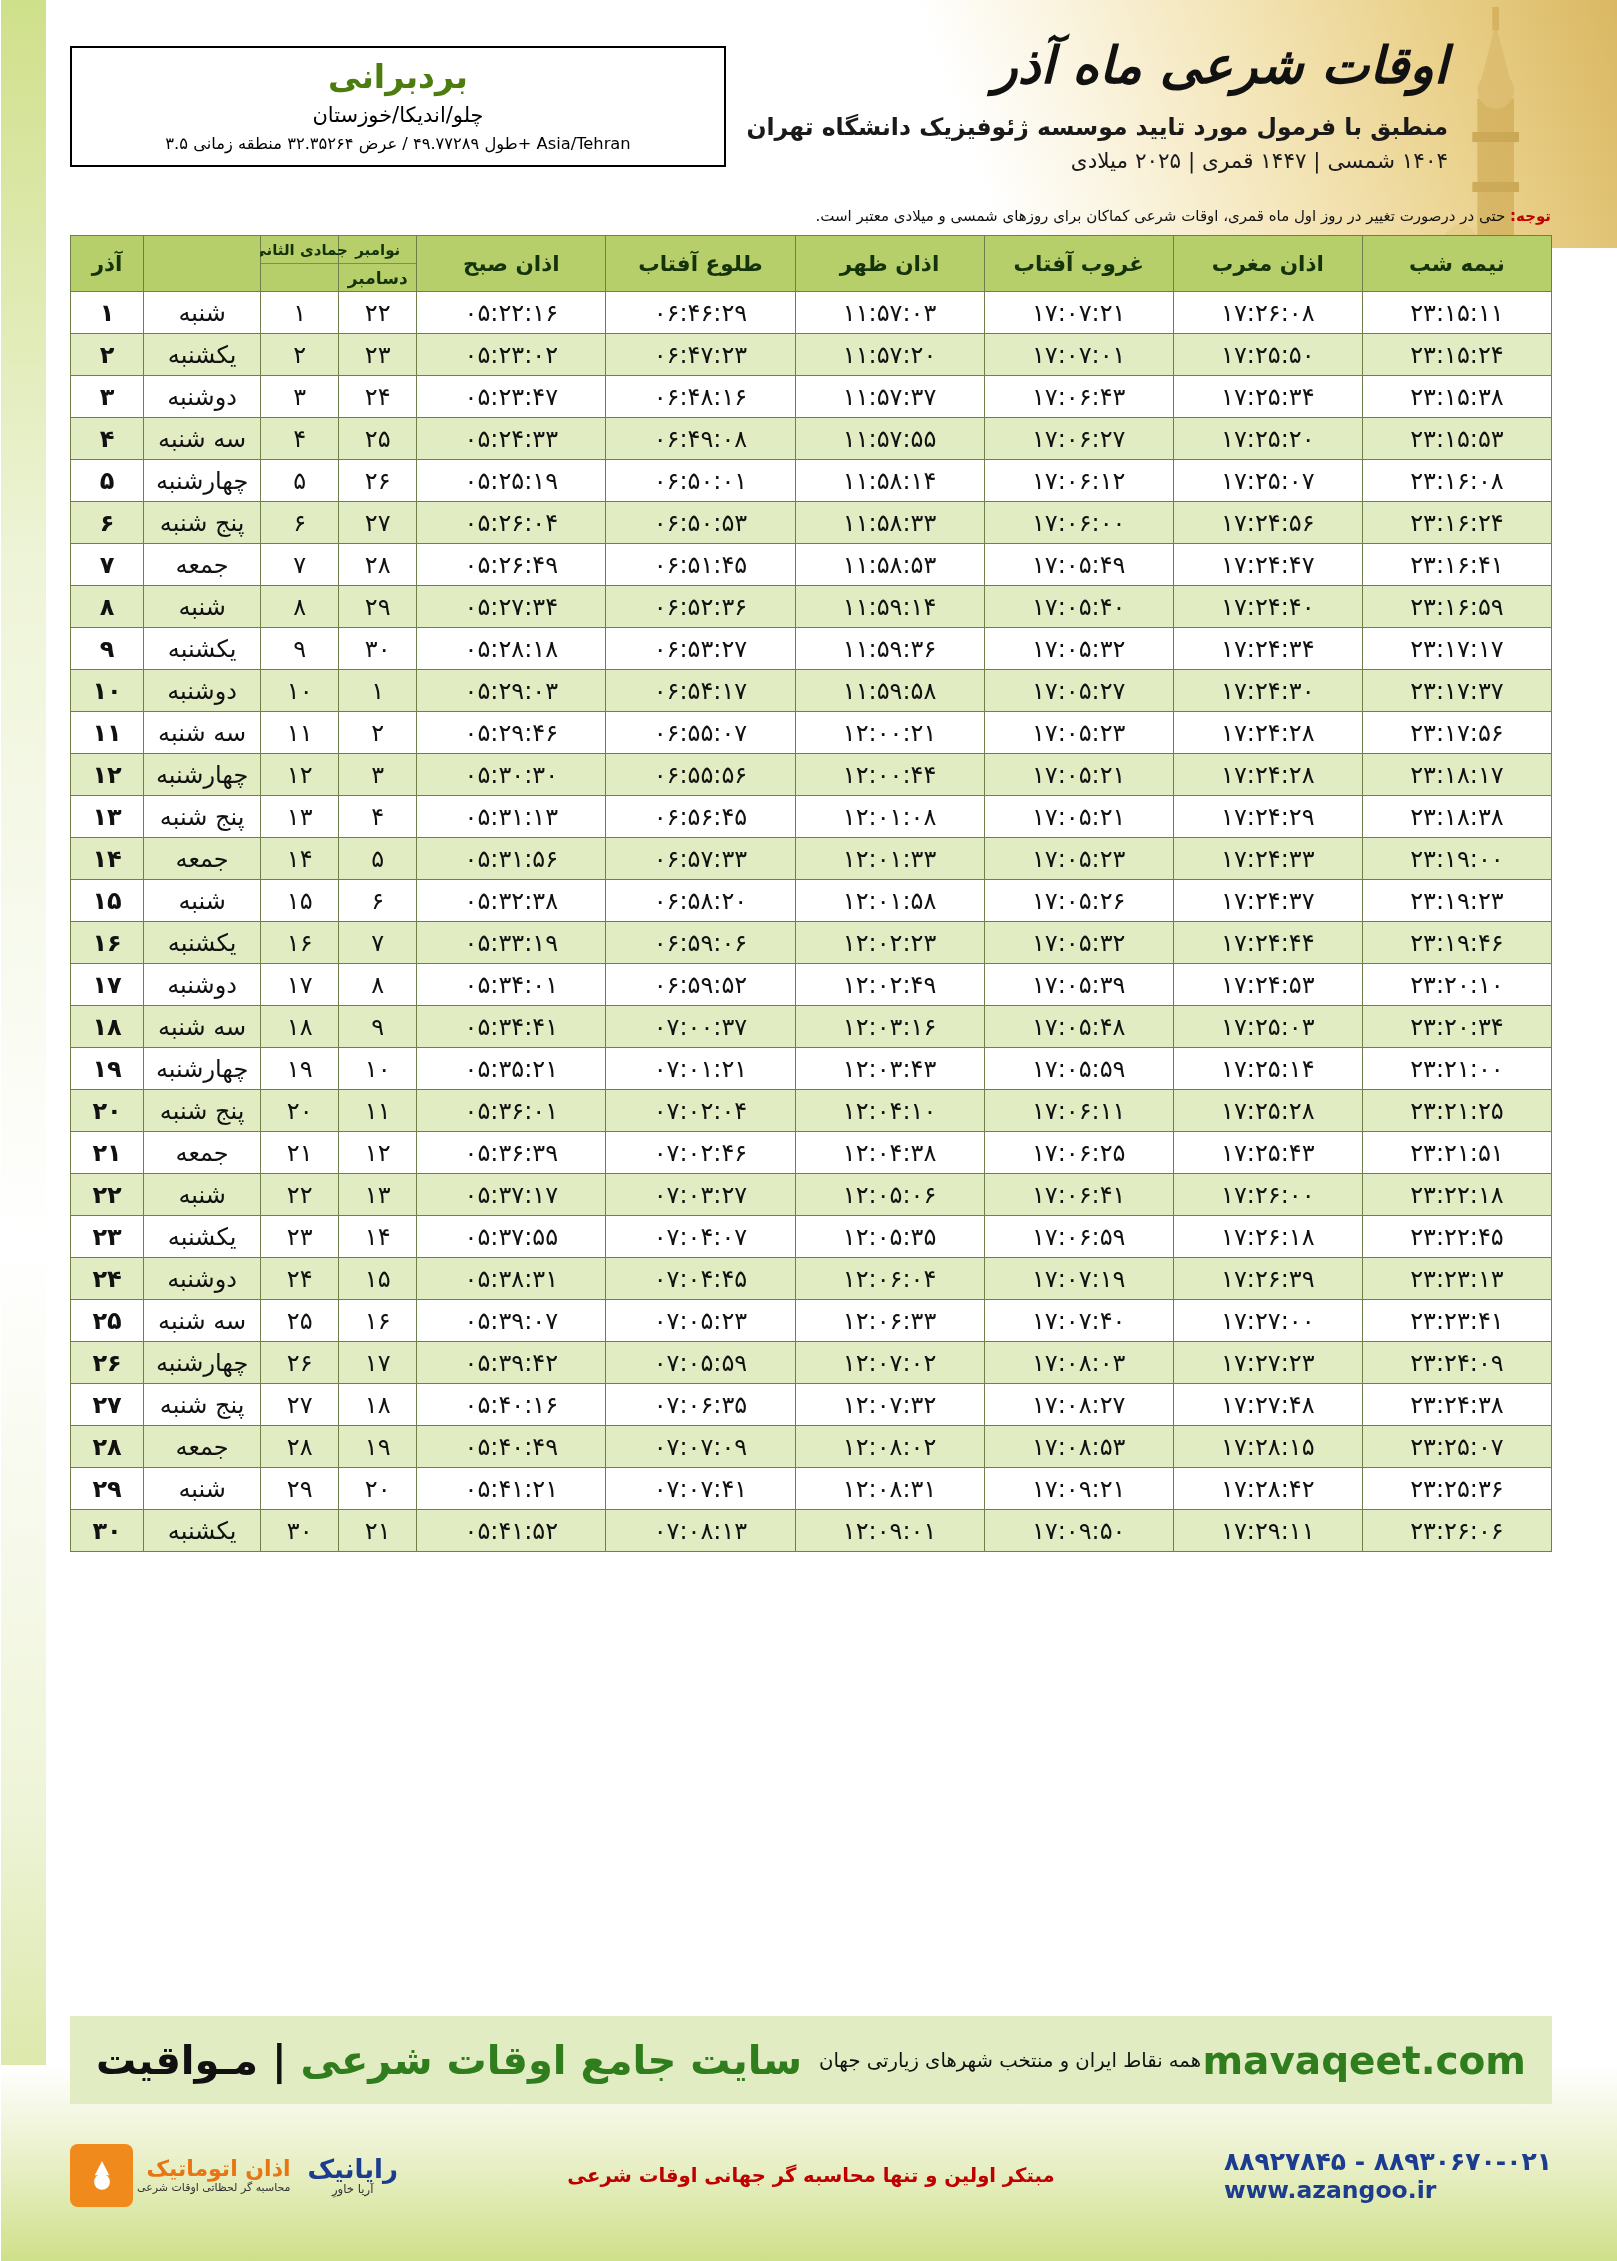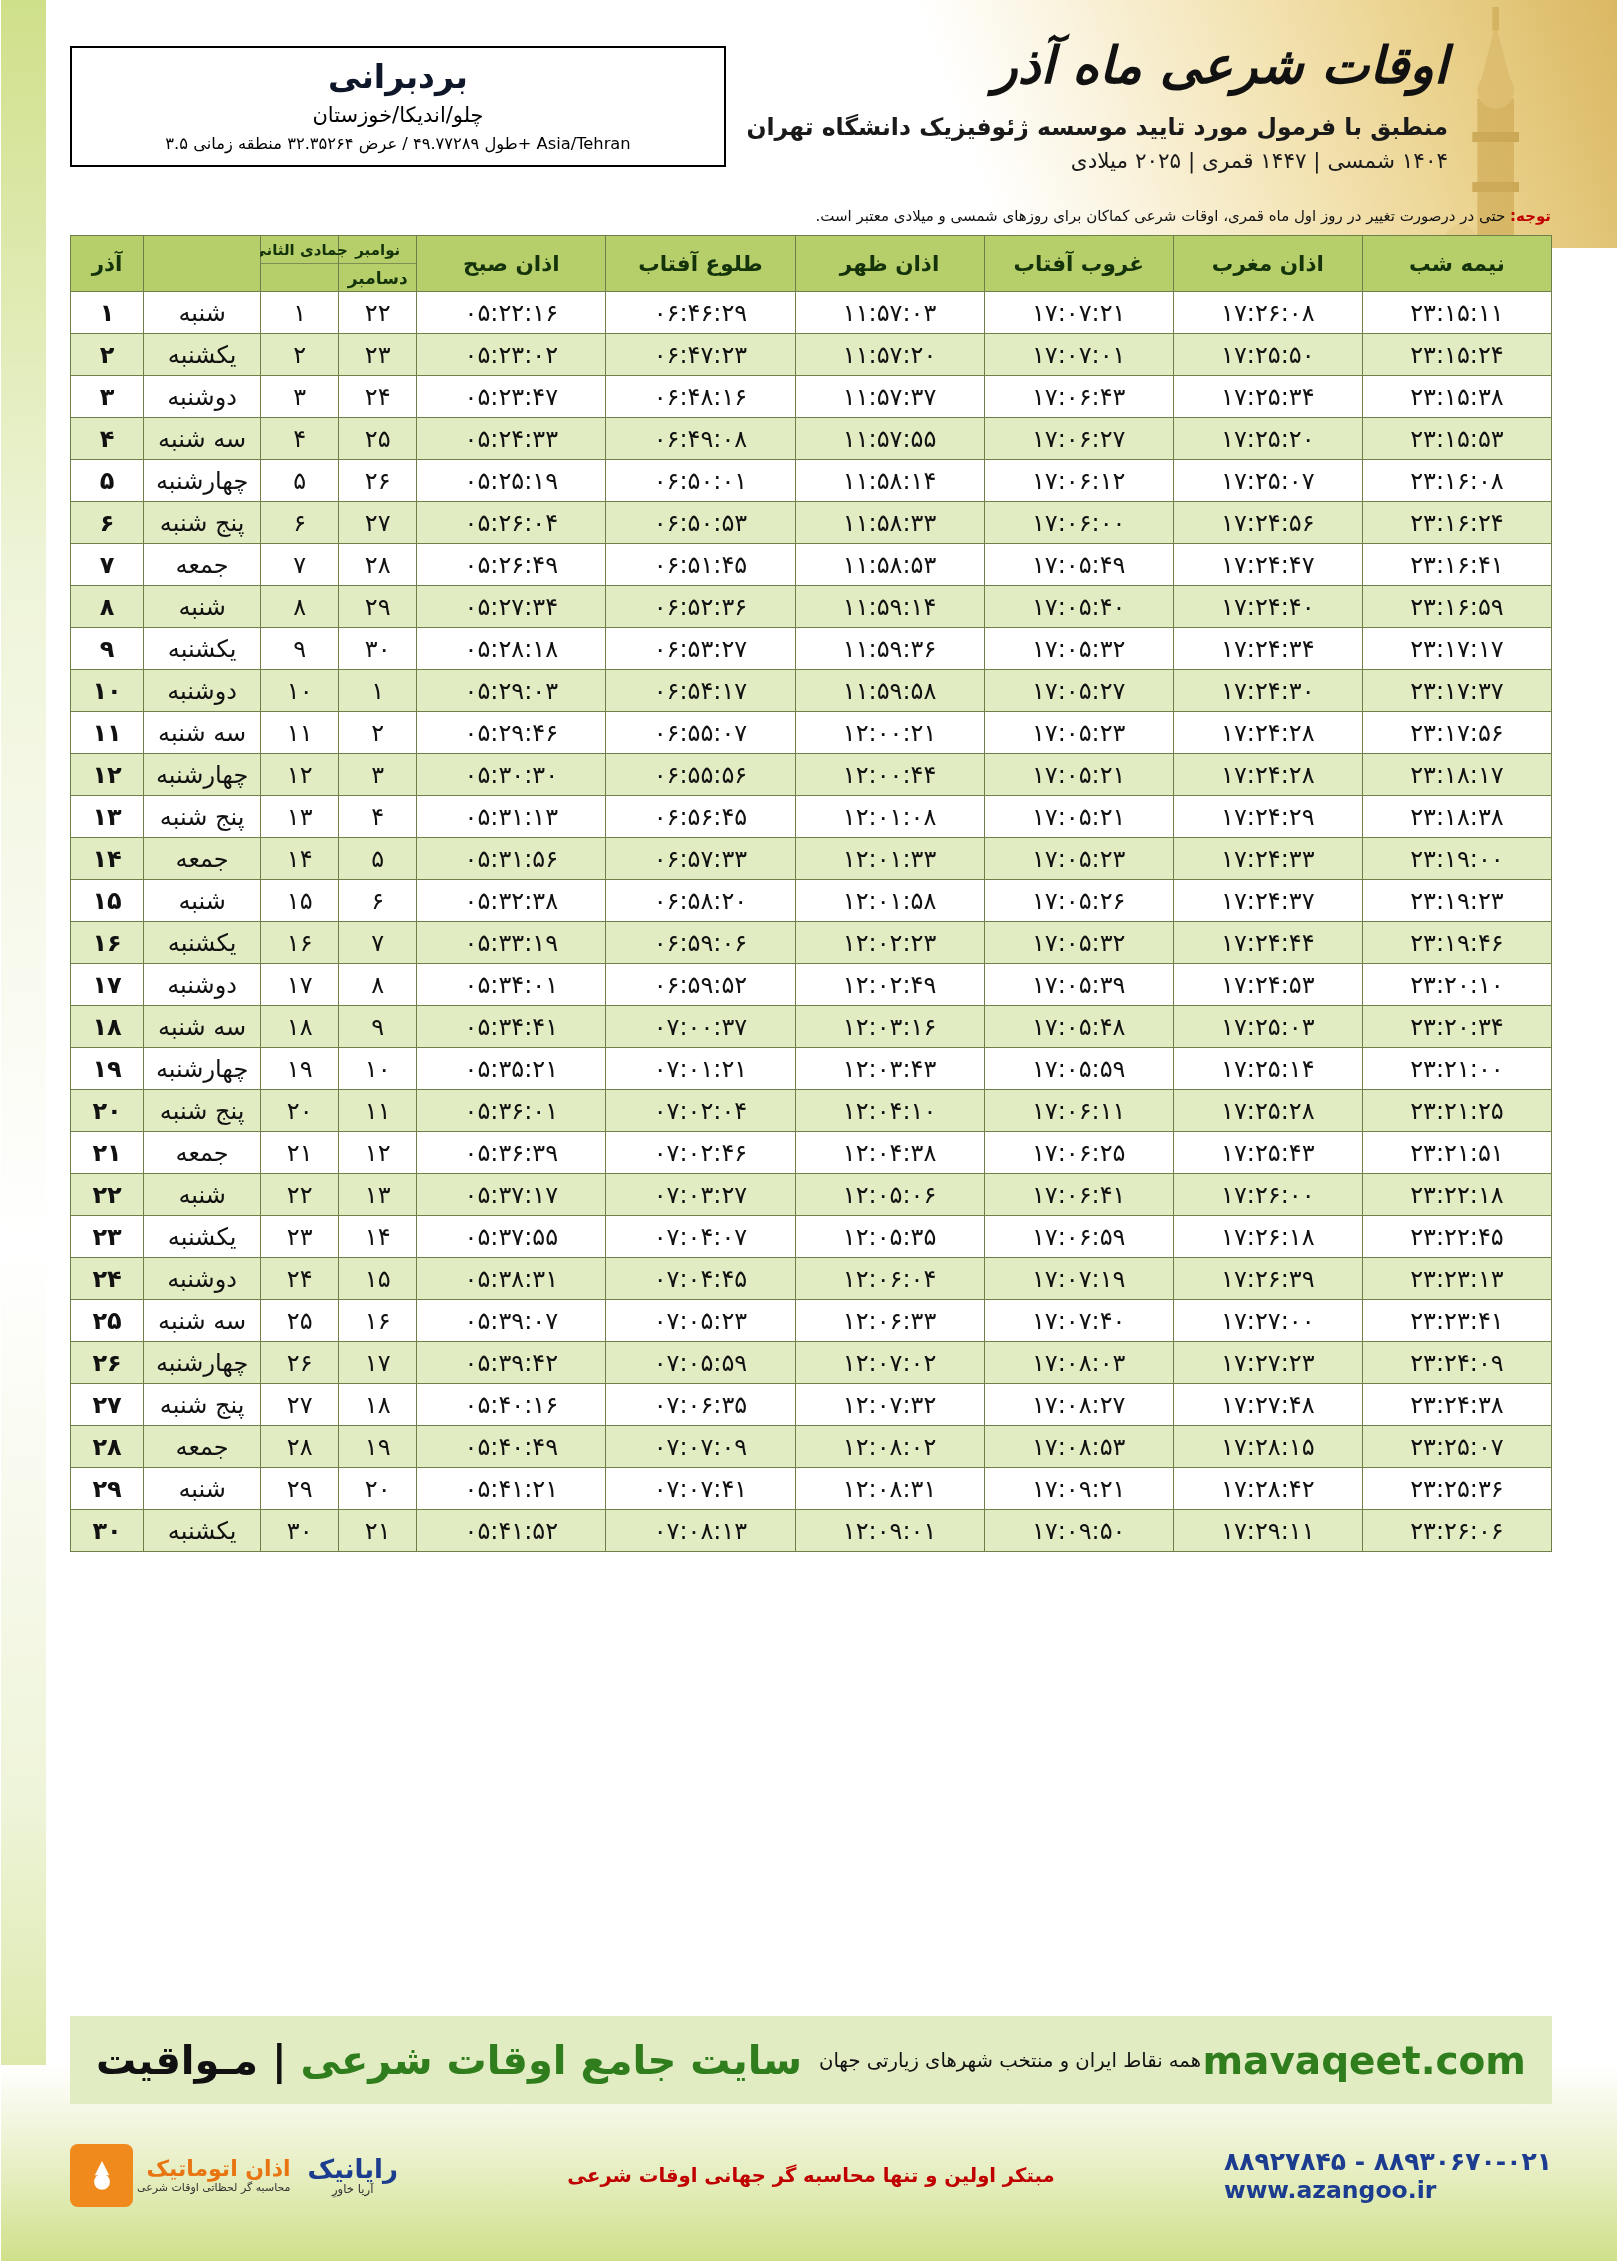--- a/index.html
+++ b/index.html
@@ -32,21 +32,21 @@
   .main-title{
     font-size:51px;font-weight:bold;color:#111;letter-spacing:-0.7px;line-height:1.05;font-style:italic;
   }
   .sub-title{font-size:23.5px;color:#1a1a1a;margin-top:20px;font-weight:bold;}
   .years{font-size:21.5px;color:#1a1a1a;margin-top:7.8px;}
   
   .city-box{
     position:absolute;left:70px;top:46px;width:652px;
     border:2px solid #000;background:#fff;text-align:center;padding:9px 0 11.7px;
   }
-  .city-name{font-size:33px;font-weight:bold;color:#0f172a;}
+  .city-name{font-size:33px;font-weight:bold;color:#4d7c0f;}
   .city-sub{font-size:21px;color:#000;margin-top:6.5px;}
   .city-coords{font-size:16.3px;color:#000;margin-top:7.8px;direction:ltr;}
   
   .note{
     position:absolute;left:70px;top:207px;width:1481px;text-align:right;
     font-size:15px;color:#111;
   }
   .note b{color:#c00000;}
   
   table.sched{

